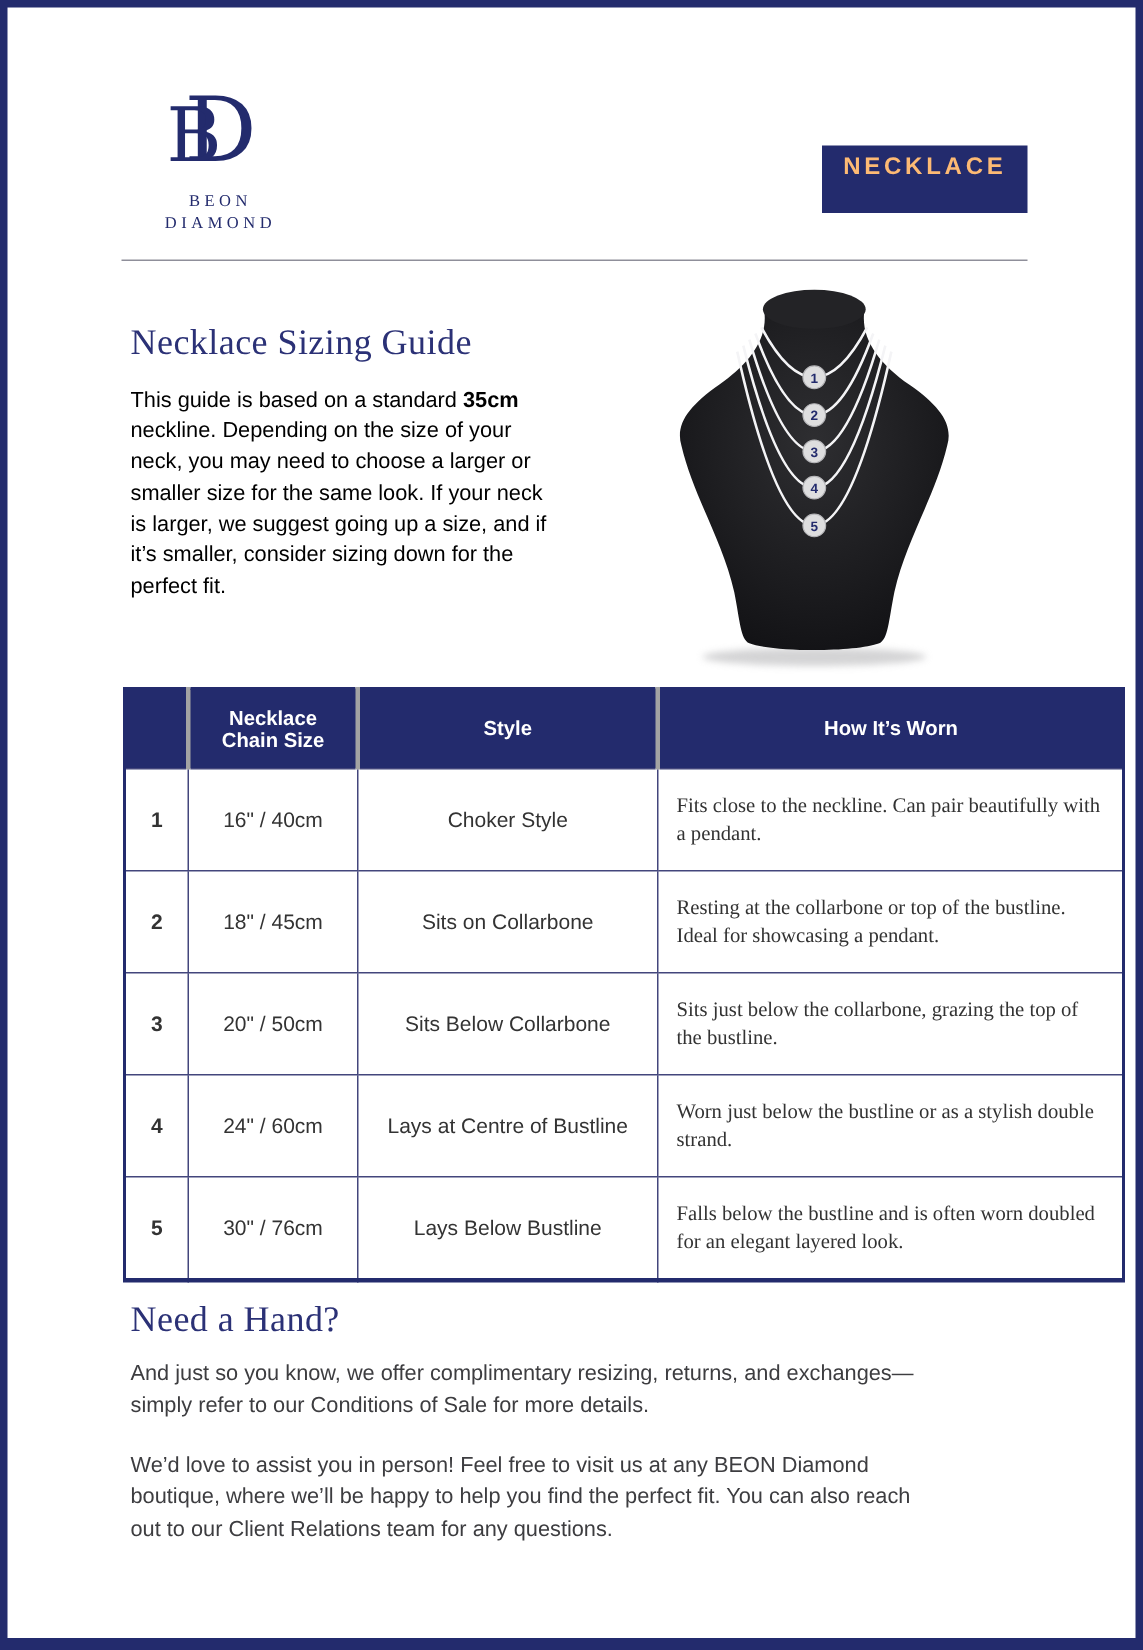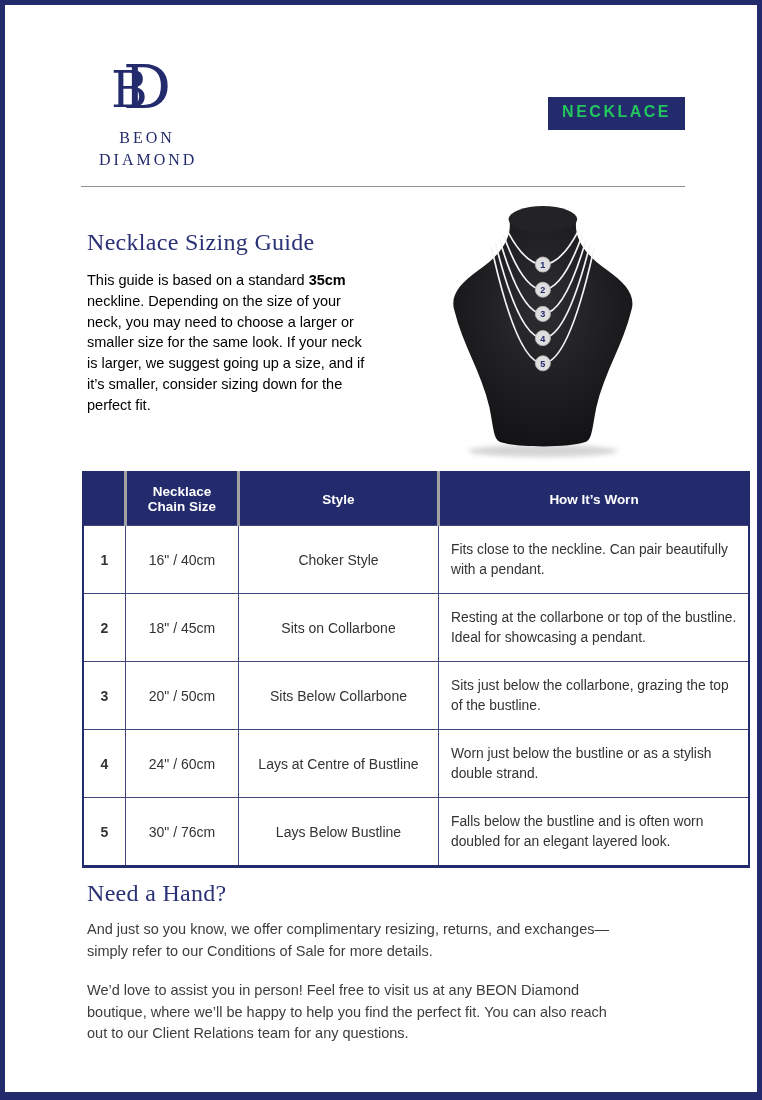--- a/index.html
+++ b/index.html
@@ -11,25 +11,25 @@
   }
   
   .header{display:flex;justify-content:space-between;align-items:flex-start;
     padding:54px 72px 0 94px;}
   .brand{text-align:center;width:96px;}
   .monogram{position:relative;width:80px;height:62px;margin:0 auto;}
   .monogram span{position:absolute;font-family:"DejaVu Serif",serif;color:#232b6d;line-height:1;}
   .monogram .m-d{left:16px;top:-2px;font-size:60px;}
   .monogram .m-b{left:4px;top:6px;font-size:50px;}
   .brand-name{font-family:"Liberation Serif",serif;color:#232b6d;
-    font-size:16px;letter-spacing:3px;line-height:1.35;margin-top:6px;}
+    font-size:11px;letter-spacing:3px;line-height:1.35;margin-top:6px;}
   .header-right{text-align:right;margin-top:28px;}
   .kicker{font-size:21px;letter-spacing:3px;color:#2d2d31;font-weight:400;}
-  .badge{display:inline-block;margin-top:10px;background:#232b6d;color:#22c55e;
-    font-size:16px;letter-spacing:2.5px;font-weight:700;padding:6px 14px 9px;}
+  .badge{display:inline-block;margin-top:10px;background:#232b6d;color:#fdba74;
+    font-size:16px;letter-spacing:2.5px;font-weight:700;padding:6px 14px 21px;}
   .divider{border:0;border-top:1px solid #8f8f9a;margin:16px 72px 0 76px;}
   
   .main{display:flex;padding:0 70px 0 82px;}
   .intro{width:300px;}
   .section-title{font-family:"Liberation Serif",serif;color:#2b3176;
     font-size:24px;font-weight:400;letter-spacing:.3px;margin:42px 0 14px;}
   .intro-text{font-size:14.5px;line-height:1.43;width:278px;color:#000000;}
   .intro-text b{font-weight:700;}
   .bust-wrap{flex:1;display:flex;justify-content:flex-end;margin-top:4px;}
   
@@ -37,21 +37,21 @@
     border:2px solid #232b6d;border-bottom-width:3px;}
   .size-table th{background:#232b6d;color:#fff;font-weight:700;font-size:13.5px;
     padding:9px 6px;height:34px;border-right:3px solid #a3a3a3;}
   .size-table th:last-child{border-right:none;}
   .size-table td{border:1px solid #43467c;font-size:14px;height:55px;
     text-align:center;color:#333;}
   .col-num{width:28px;font-weight:700;}
   .col-size{width:98px;}
   .col-style{width:185px;}
   .col-worn{width:287px;}
-  td.col-worn{text-align:left;padding:6px 10px 6px 12px;line-height:1.4;font-size:13.8px;}
+  td.col-worn{text-align:left;padding:6px 10px 6px 12px;line-height:1.4;font-size:13.8px;font-family:Liberation Serif, serif;}
   
   .help{padding:0 72px 0 82px;}
   .help .section-title{margin:12px 0 12px;}
   .help p{font-size:14.5px;line-height:1.48;color:#3d3d40;width:540px;margin:0 0 18px;}
 </style>
 </head>
 <body>
 
 <div class="page">
 

